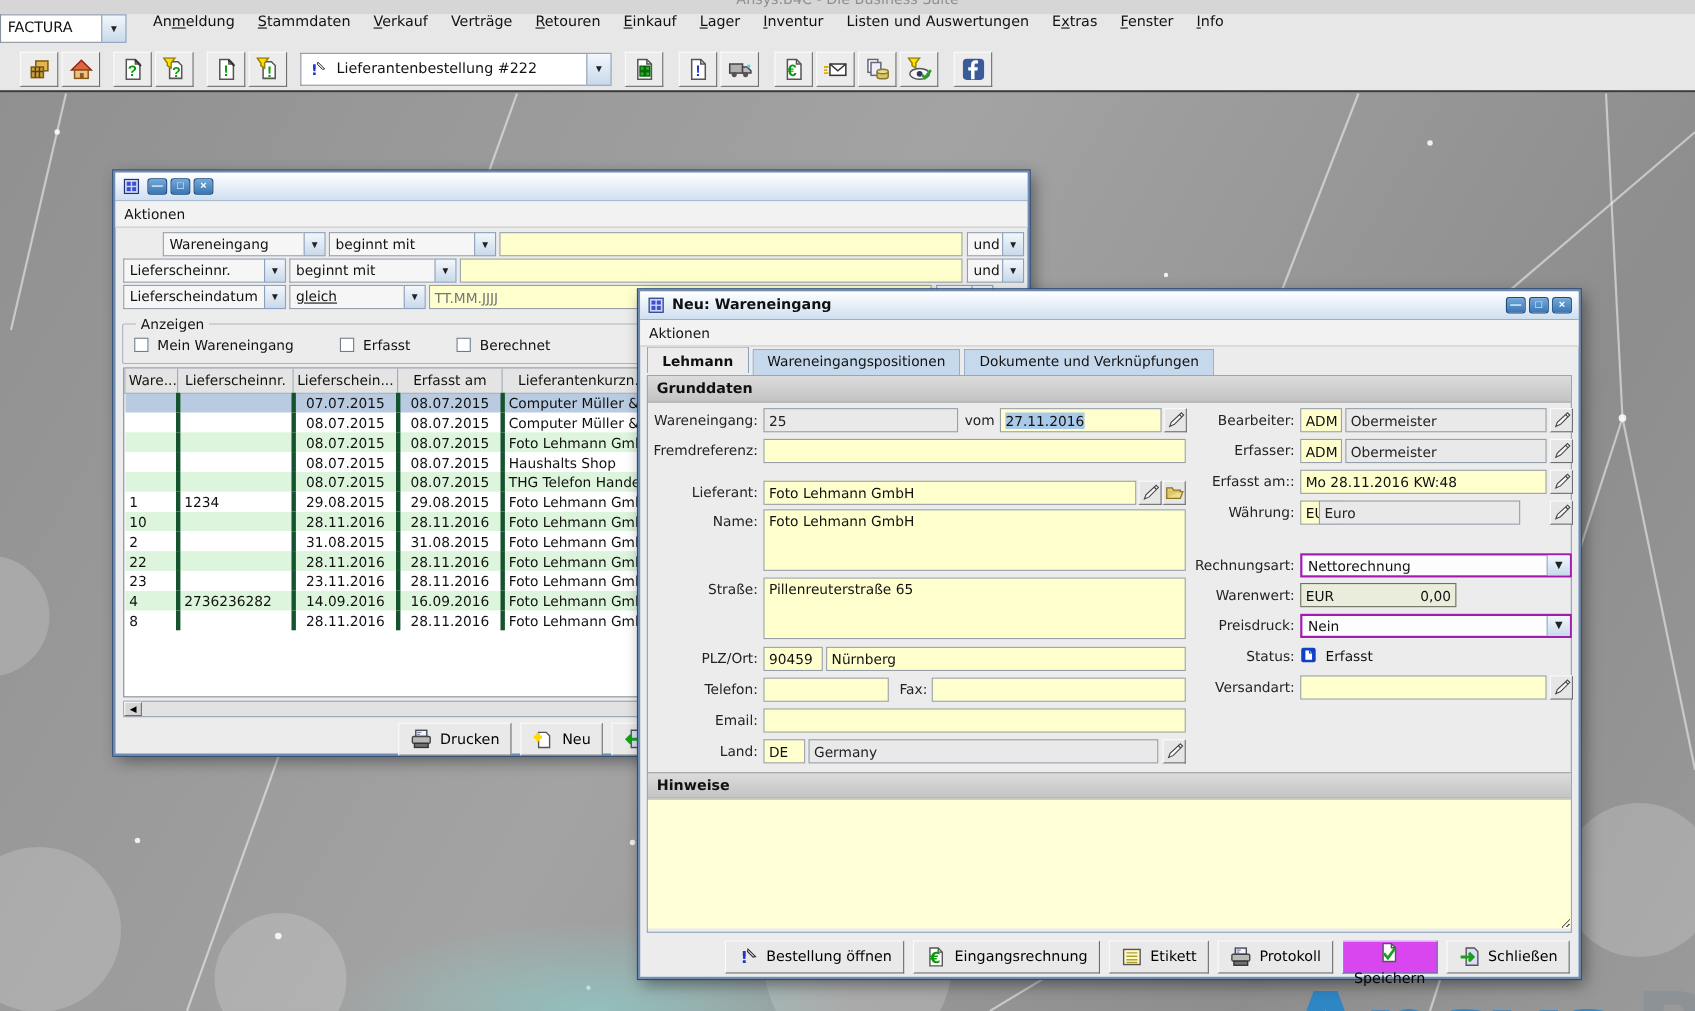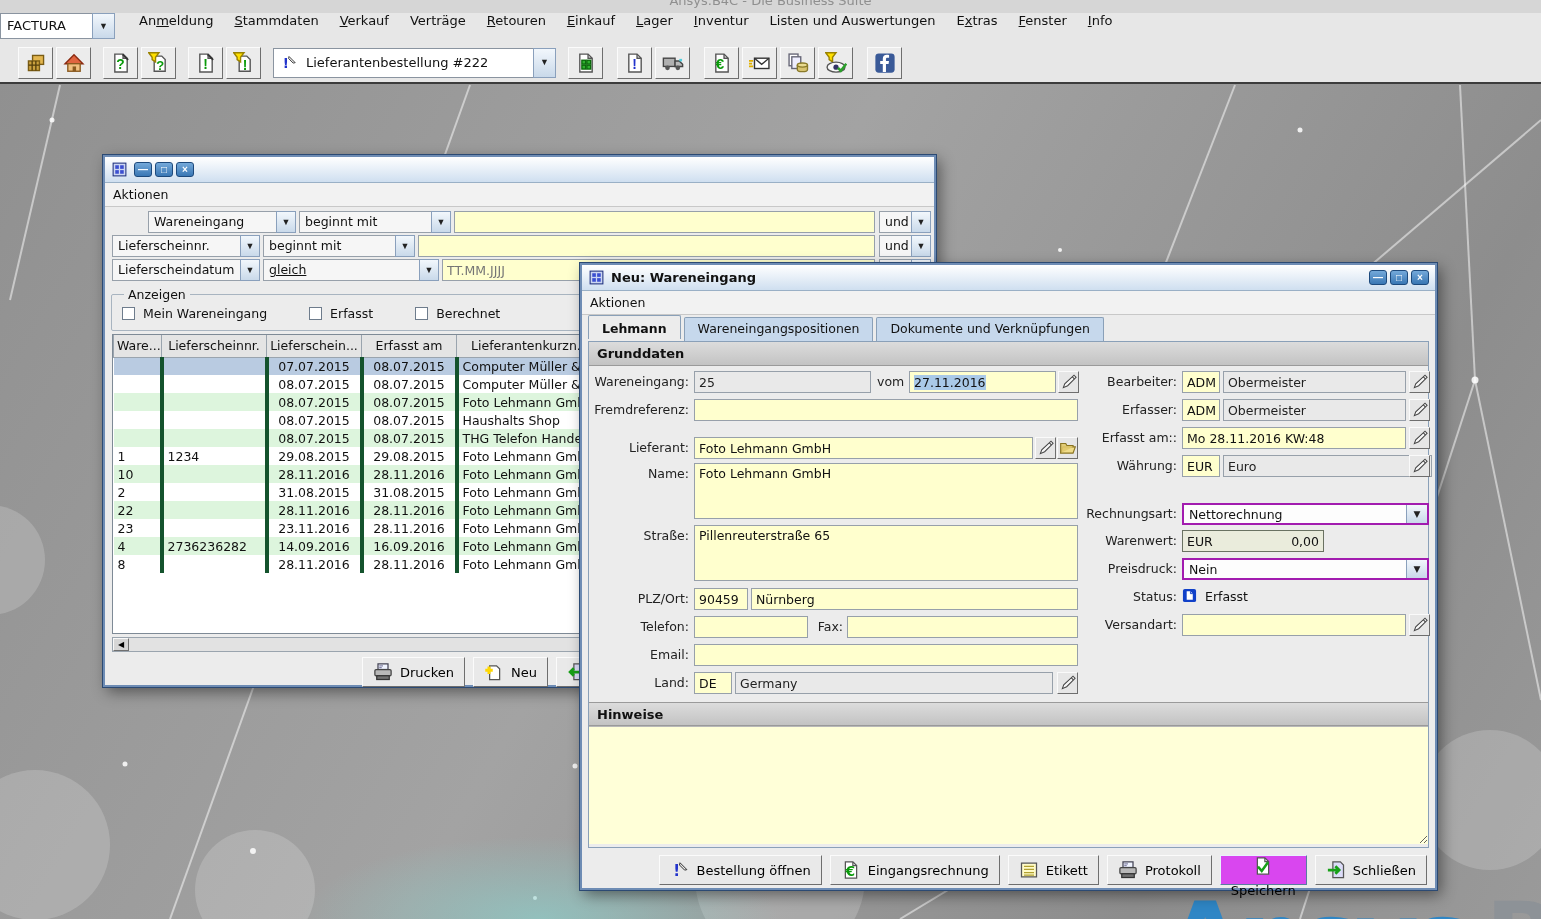--- a/index.html
+++ b/index.html
@@ -396,21 +396,21 @@
             <span class="ftext" style="width: 32px;">und</span>
             <button class="combo-arrow" style="width: 20px;">▼</button>
           </span>
         </div>
         <div class="filter-row" style="left: 7px; top: 52px; width: 822px;">
           <span class="fcombo">
             <span class="ftext" style="width: 128px;">Lieferscheindatum</span>
             <button class="combo-arrow" style="width: 20px;">▼</button>
           </span>
           <span class="fcombo">
-            <span class="ftext" style="width: 156px; text-decoration: underline;">gleich</span>
+            <span class="ftext" style="width: 104px; text-decoration: underline;">gleich</span>
             <button class="combo-arrow" style="width: 20px;">▼</button>
           </span>
           <input class="inp" placeholder="TT.MM.JJJJ" style="width: 457px; margin-right: 4px;">
           <span class="fcombo">
             <span class="ftext" style="width: 32px;">und</span>
             <button class="combo-arrow" style="width: 20px;">▼</button>
           </span>
         </div>
       </div>
     <fieldset class="anz">
@@ -740,21 +740,21 @@
               <path d="M12.5 2l1.8 1.8-7.5 7.5L3 13l1.2-3.3z" fill="#f8f8f8" stroke="#444" stroke-width=".9"></path>
               <path d="M11 3.5l1.8 1.8" stroke="#444"></path>
             </svg>
           </span>
         </button>
 
       <span class="flbl" style="left:470px;top:89px;width:118px">Währung:</span>
       <div class="inp fabs" style="left:593px;top:89px;width:38px">
           <span>EUR</span>
         </div>
-      <div class="inp ro fabs" style="left:634px;top:89px;width:209px">
+      <div class="inp ro fabs" style="left:610px;top:89px;width:183px">
           <span>Euro</span>
         </div>
       <button class="mini-btn fabs" style="left:820px;top:89px">
           <span class="icon">
             <svg width="18" height="18" viewBox="0 0 16 16">
               <path d="M12.5 2l1.8 1.8-7.5 7.5L3 13l1.2-3.3z" fill="#f8f8f8" stroke="#444" stroke-width=".9"></path>
               <path d="M11 3.5l1.8 1.8" stroke="#444"></path>
             </svg>
           </span>
         </button>

